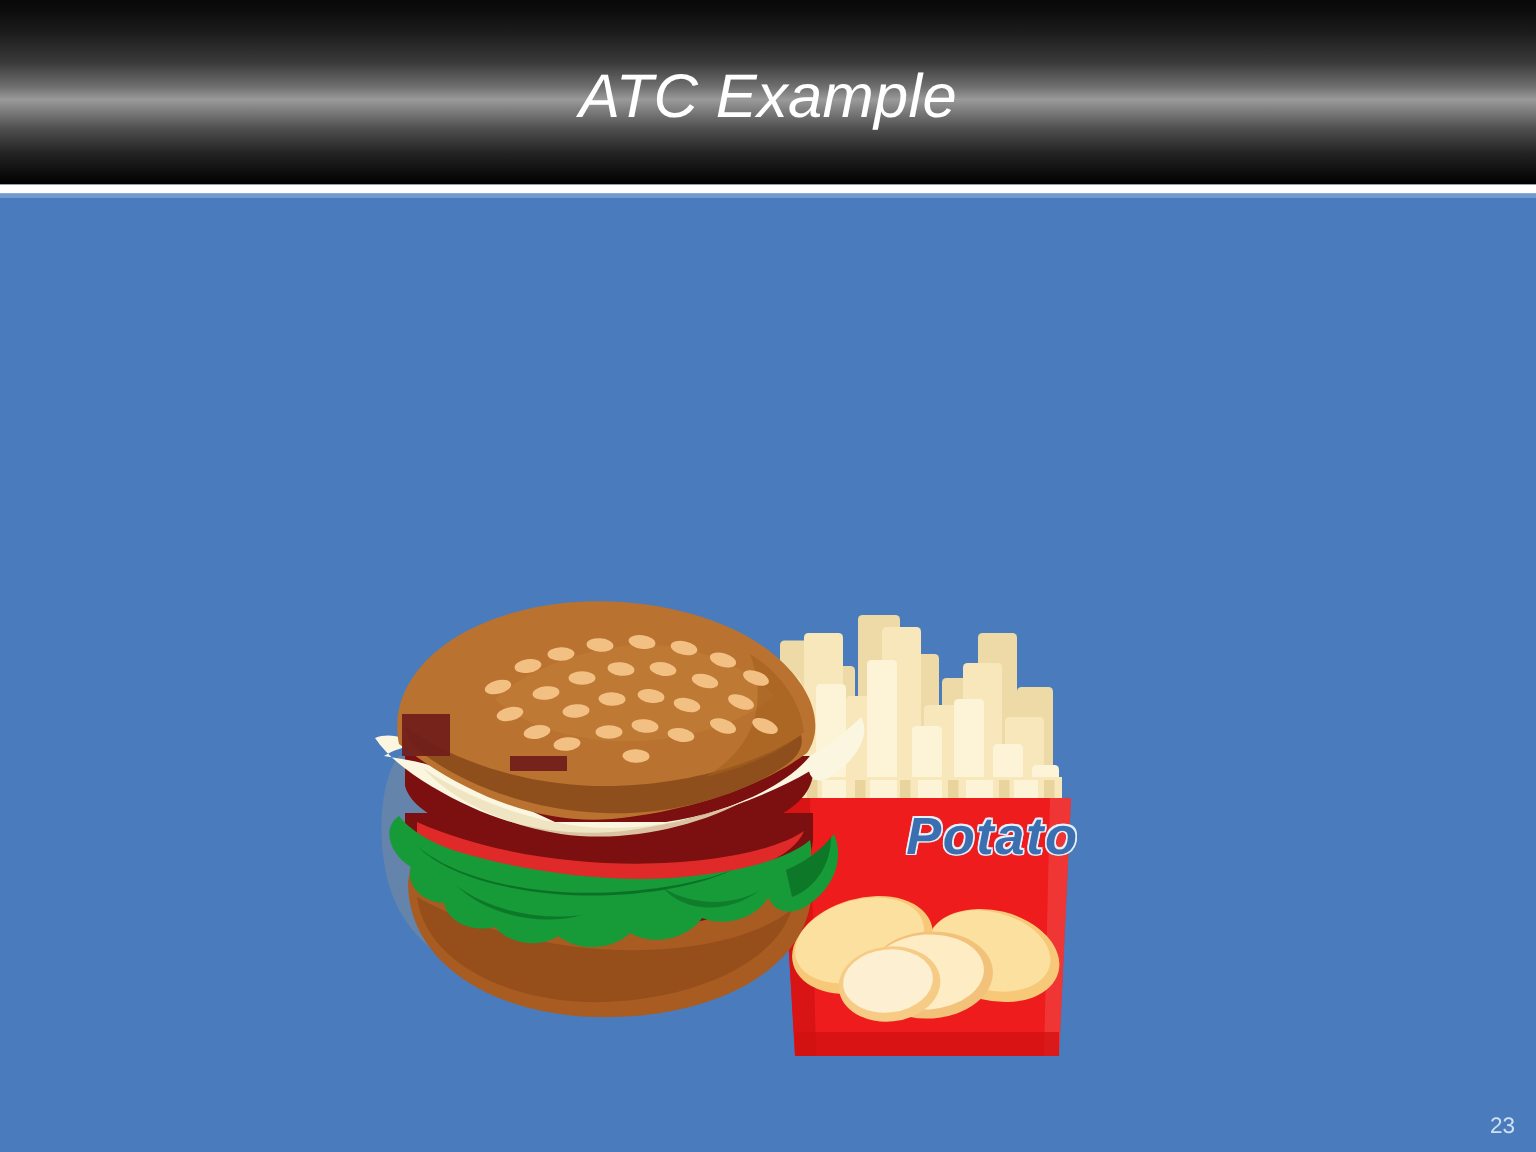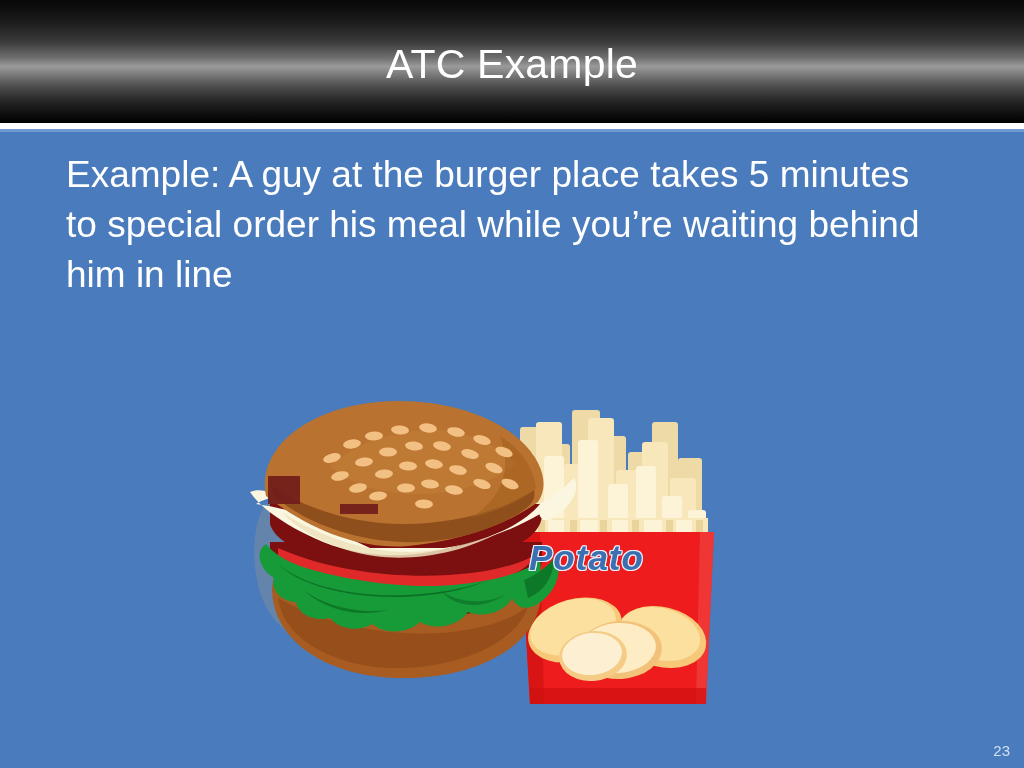--- a/index.html
+++ b/index.html
@@ -47,20 +47,21 @@
     left: 0;
     top: 40px;
     width: 1024px;
     text-align: center;
     color: #ffffff;
     font-size: 41px;
     line-height: 48px;
     letter-spacing: 0.2px;
     font-weight: normal;
     white-space: nowrap;
+    font-style: italic;
   }
   .title-rule {
     position: absolute;
     left: 0;
     top: 123px;
     width: 1024px;
     height: 6px;
     background: #ffffff;
   }
   .title-underline {
@@ -105,21 +106,21 @@
   .illustration svg {
     display: block;
     width: 470px;
     height: 315px;
   }
   .potato-label {
     position: absolute;
     left: 281px;
     top: 146px;
     width: 190px;
-    text-align: left;
+    text-align: right;
     font-size: 35px;
     font-weight: bold;
     font-style: italic;
     color: #3b6fb0;
     letter-spacing: 1px;
     text-shadow:
        1px 0 0 #e8f0fa, -1px 0 0 #e8f0fa,
        0 1px 0 #e8f0fa, 0 -1px 0 #e8f0fa,
        1px 1px 0 #dfeaf7, -1px -1px 0 #dfeaf7,
        1px -1px 0 #dfeaf7, -1px 1px 0 #dfeaf7;
@@ -130,21 +131,20 @@
 <body>
 
 <div class="slide">
 
   <div class="title-bar">
     <div class="title-text">ATC Example</div>
   </div>
   <div class="title-rule"></div>
   <div class="title-underline"></div>
 
-  <div class="body-text">Example: A guy at the burger place takes 5 minutes to special order his meal while you’re waiting behind him in line</div>
 
   <div class="illustration">
     <svg viewBox="0 0 470 315" xmlns="http://www.w3.org/2000/svg">
 
       <g>
         <path d="M18 112 C6 126 2 168 12 200 C22 232 48 252 80 258 L96 262
                  L96 120 L60 104 Z" fill="#6a86a8" opacity="0.85"></path>
         <path d="M40 240 C60 262 110 272 160 268 L150 258 L60 232 Z" fill="#6a86a8" opacity="0.6"></path>
       </g>
 

